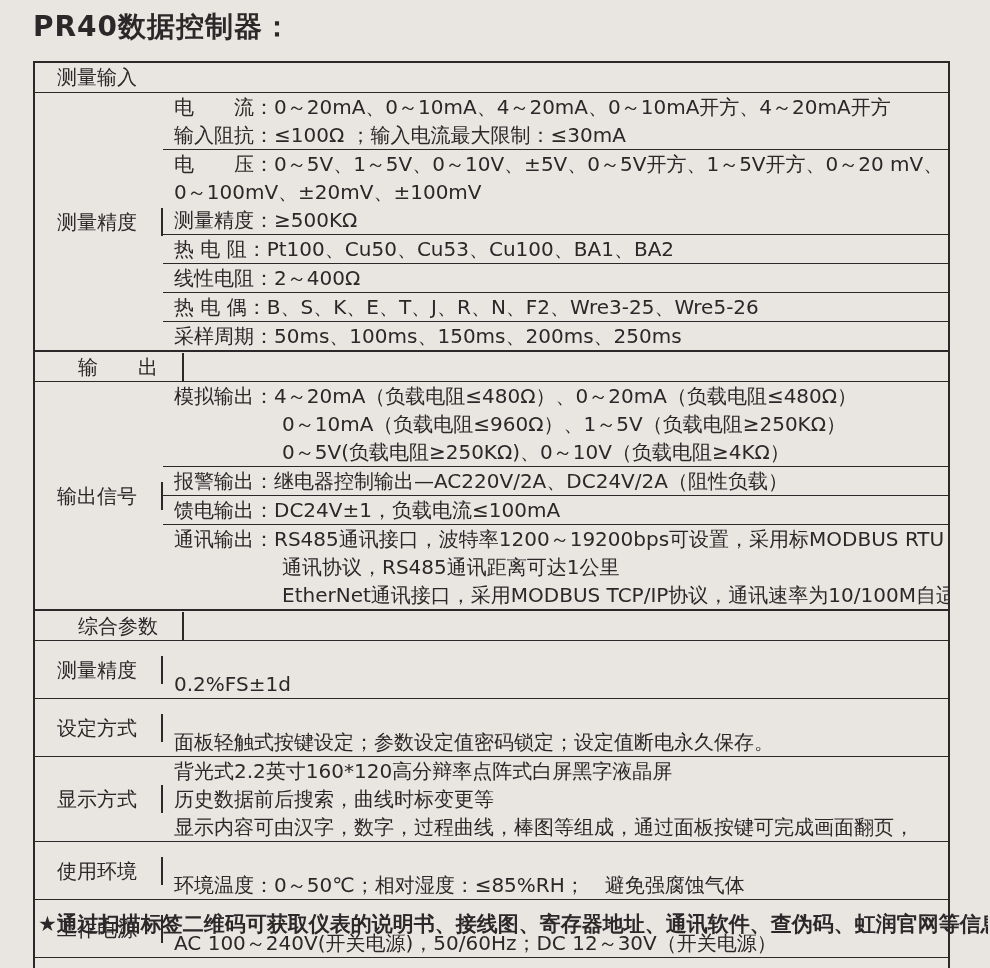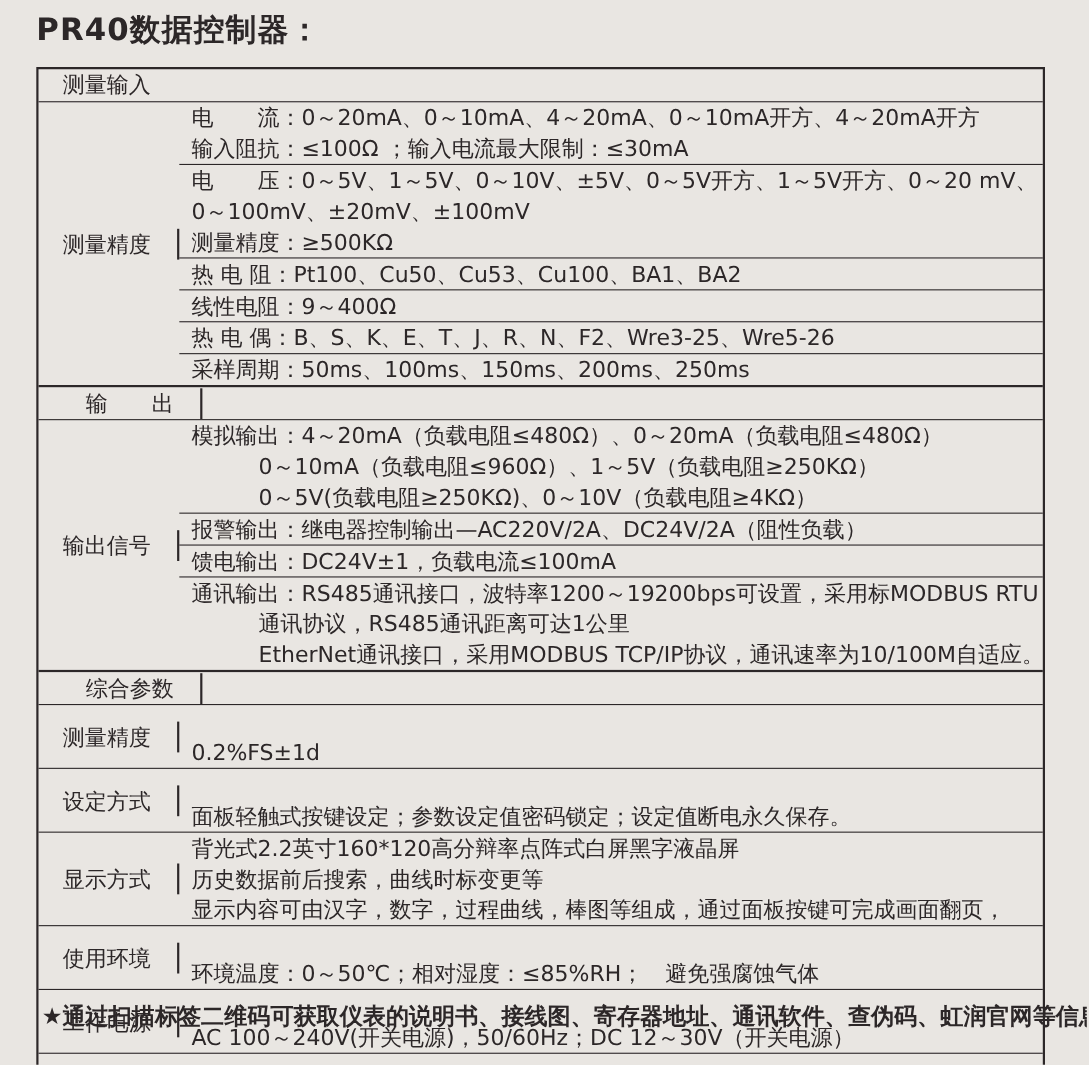--- a/index.html
+++ b/index.html
@@ -68,20 +68,21 @@
   .sub:first-child{border-top:none;}
   .line{
     padding-left:11px;
     font-size:20px;
     line-height:28px;
     white-space:nowrap;
     overflow:hidden;
   }
   .line.indent{
     padding-left:72px;
+    margin-left:47px;
   }
   .value-cell{
     flex:1;
     min-width:0;
     padding-left:11px;
     font-size:20px;
     line-height:28px;
     white-space:nowrap;
     overflow:hidden;
     margin-top:29px;
@@ -117,21 +118,21 @@
       </div>
       <div class="sub">
         <div class="line">电　　压：0～5V、1～5V、0～10V、±5V、0～5V开方、1～5V开方、0～20 mV、</div>
         <div class="line">0～100mV、±20mV、±100mV</div>
         <div class="line">测量精度：≥500KΩ</div>
       </div>
       <div class="sub">
         <div class="line">热 电 阻：Pt100、Cu50、Cu53、Cu100、BA1、BA2</div>
       </div>
       <div class="sub">
-        <div class="line">线性电阻：9～400Ω</div>
+        <div class="line">线性电阻：2～400Ω</div>
       </div>
       <div class="sub">
         <div class="line">热 电 偶：B、S、K、E、T、J、R、N、F2、Wre3-25、Wre5-26</div>
       </div>
       <div class="sub">
         <div class="line">采样周期：50ms、100ms、150ms、200ms、250ms</div>
       </div>
     </div>
   </div>
 

